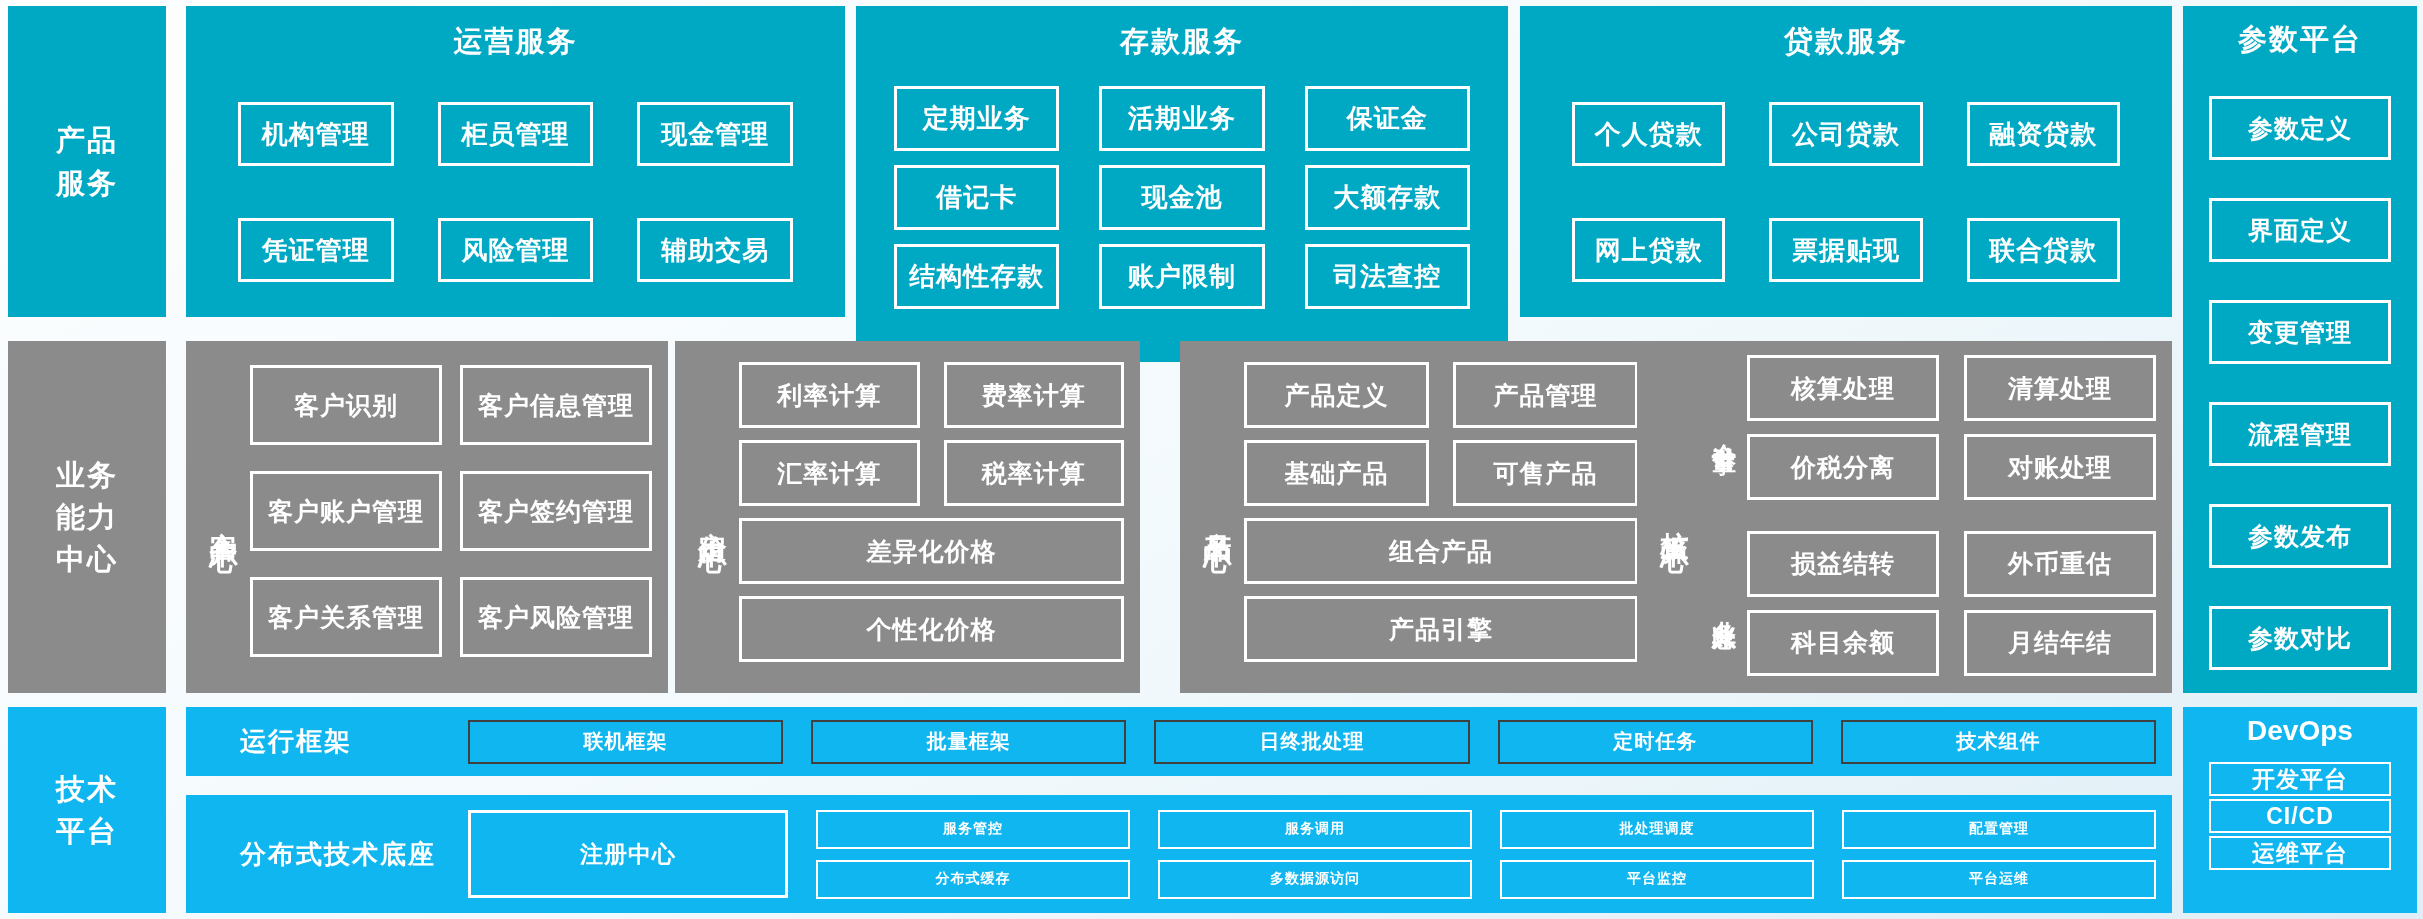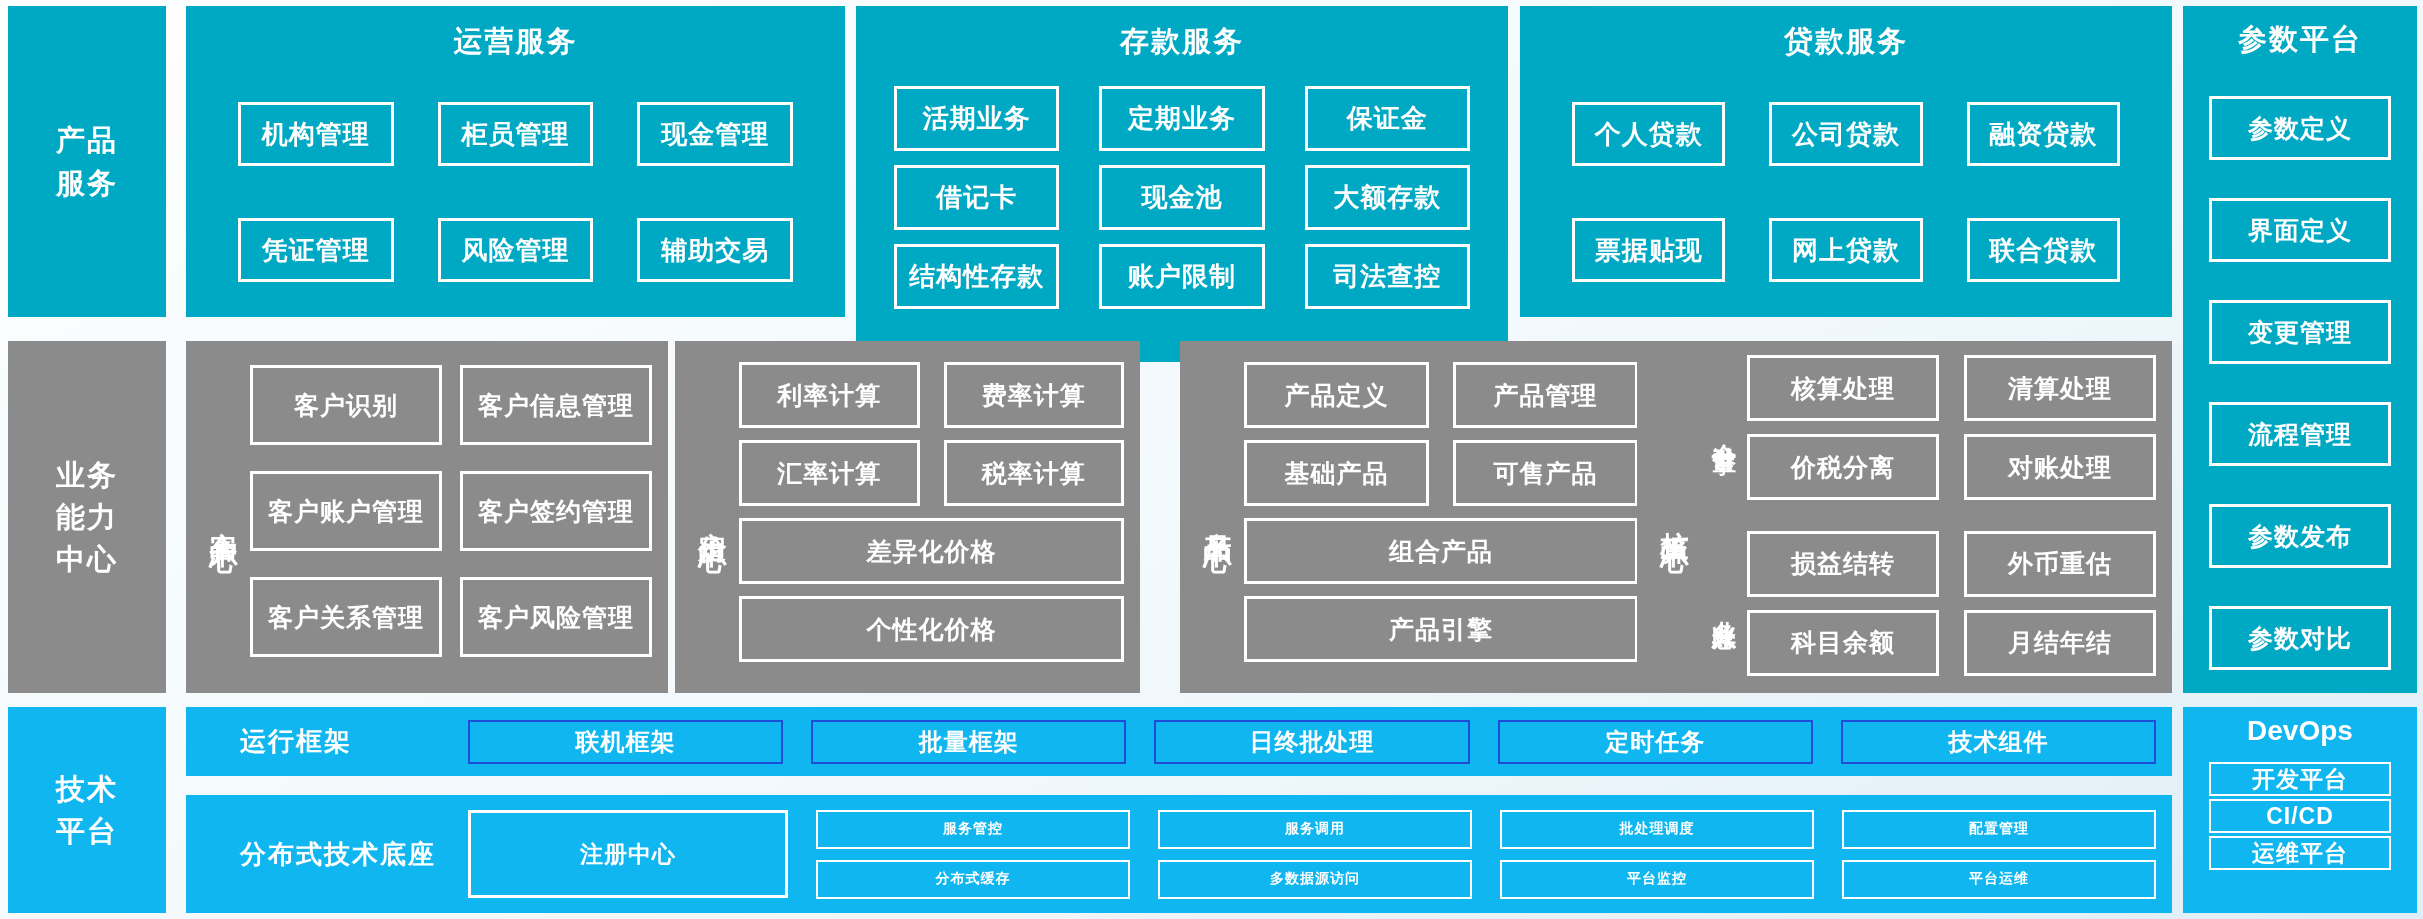--- a/index.html
+++ b/index.html
@@ -59,21 +59,21 @@
   .group .vlabel{width:46px;flex:0 0 46px;font-size:24px;letter-spacing:2px;}
   .ggrid{flex:1;display:grid;grid-template-columns:1fr 1fr;gap:13px 25px;align-content:start;}
   .ggrid .box{height:66px;font-size:25px;}
 
   
   #sb-tech{left:8px;top:707px;width:158px;height:206px;}
   #band1{left:186px;top:707px;width:1986px;height:69px;}
   #band2{left:186px;top:795px;width:1986px;height:118px;}
   .band{display:flex;align-items:center;gap:28px;padding:0 16px 0 54px;}
   .bandlabel{font-weight:700;font-size:26px;flex:0 0 200px;letter-spacing:2px;}
-  .bband{flex:1;height:40px;border:2px solid #1d4ed8;font-size:24px;font-weight:700;
+  .bband{flex:1;height:40px;border:2px solid #404040;font-size:20px;font-weight:700;
     display:flex;align-items:center;justify-content:center;letter-spacing:1px;}
   .registry{flex:1;height:82px;border:3px solid #fff;font-size:23px;font-weight:700;
     display:flex;align-items:center;justify-content:center;letter-spacing:1px;}
   .stack{flex:1;display:flex;flex-direction:column;gap:11px;}
   .sbox{height:35px;border:2px solid #fff;font-size:14px;font-weight:700;
     display:flex;align-items:center;justify-content:center;letter-spacing:1px;}
 
   
   #p-devops{left:2183px;top:707px;width:234px;height:206px;display:flex;flex-direction:column;align-items:center;}
   .devtitle{font-weight:700;font-size:28px;margin-top:8px;}
@@ -96,40 +96,40 @@
       <div class="box">现金管理</div>
       <div class="box">凭证管理</div>
       <div class="box">风险管理</div>
       <div class="box">辅助交易</div>
     </div>
   </div>
 
   <div id="p-dep" class="region bg-teal tpanel">
     <div class="ptitle">存款服务</div>
     <div class="grid3 g3">
+      <div class="box">定期业务</div>
       <div class="box">活期业务</div>
-      <div class="box">定期业务</div>
       <div class="box">保证金</div>
       <div class="box">借记卡</div>
       <div class="box">现金池</div>
       <div class="box">大额存款</div>
       <div class="box">结构性存款</div>
       <div class="box">账户限制</div>
       <div class="box">司法查控</div>
     </div>
   </div>
 
   <div id="p-loan" class="region bg-teal tpanel">
     <div class="ptitle">贷款服务</div>
     <div class="grid3 g2">
       <div class="box">个人贷款</div>
       <div class="box">公司贷款</div>
       <div class="box">融资贷款</div>
+      <div class="box">网上贷款</div>
       <div class="box">票据贴现</div>
-      <div class="box">网上贷款</div>
       <div class="box">联合贷款</div>
     </div>
   </div>
 
   <div id="p-param" class="region bg-teal">
     <div class="ptitle">参数平台</div>
     <div class="vlist">
       <div class="box">参数定义</div>
       <div class="box">界面定义</div>
       <div class="box">变更管理</div>

